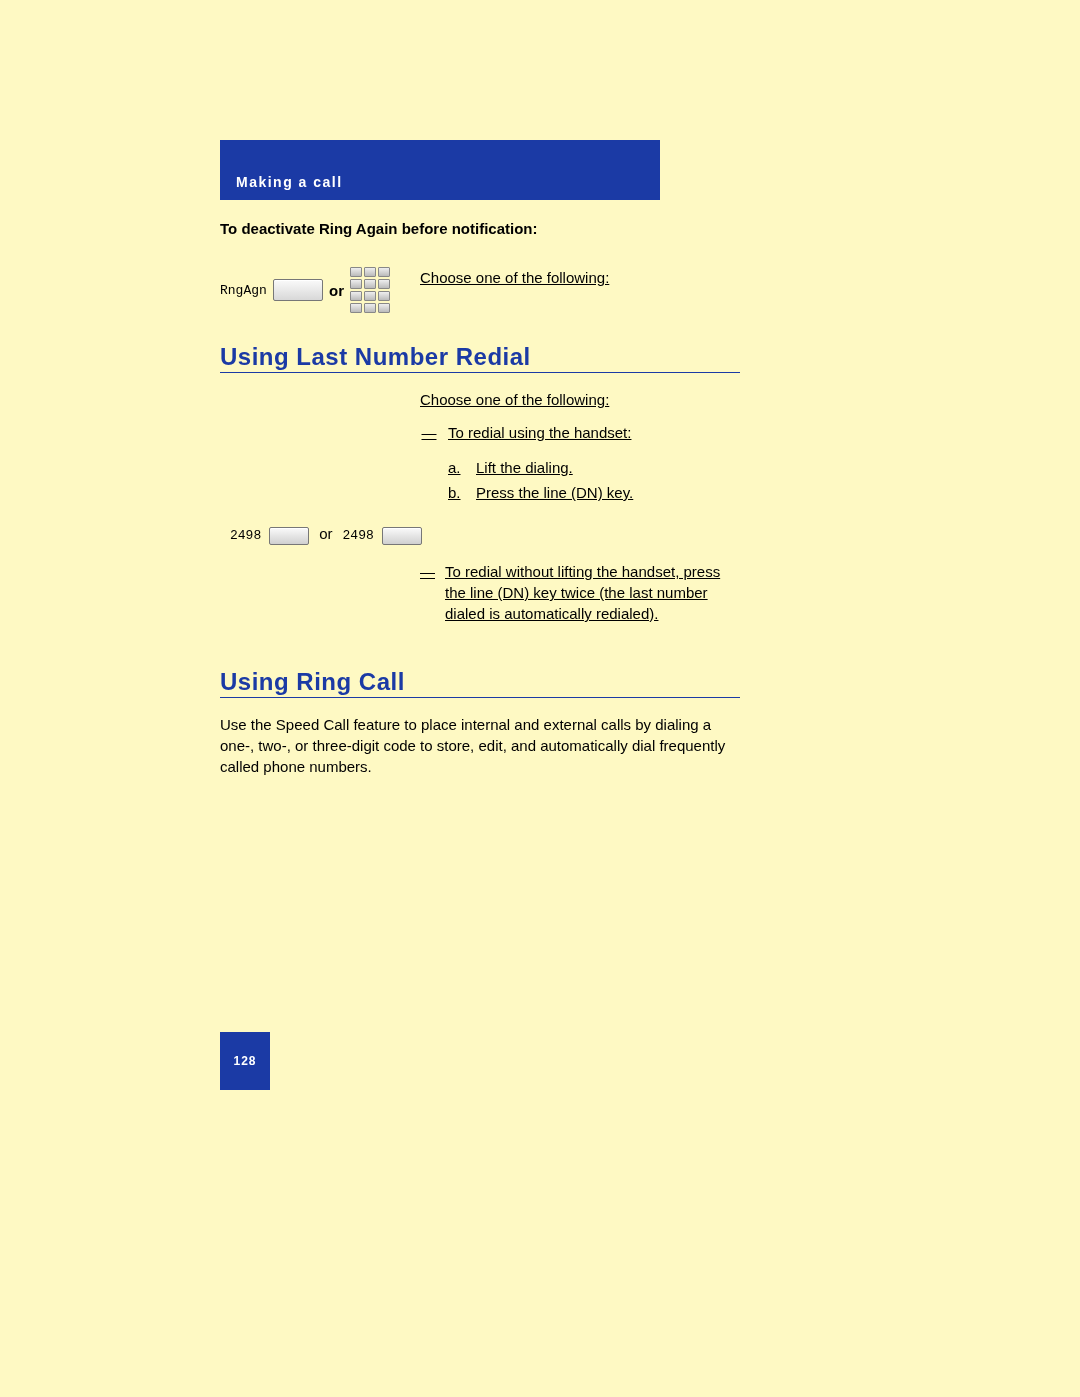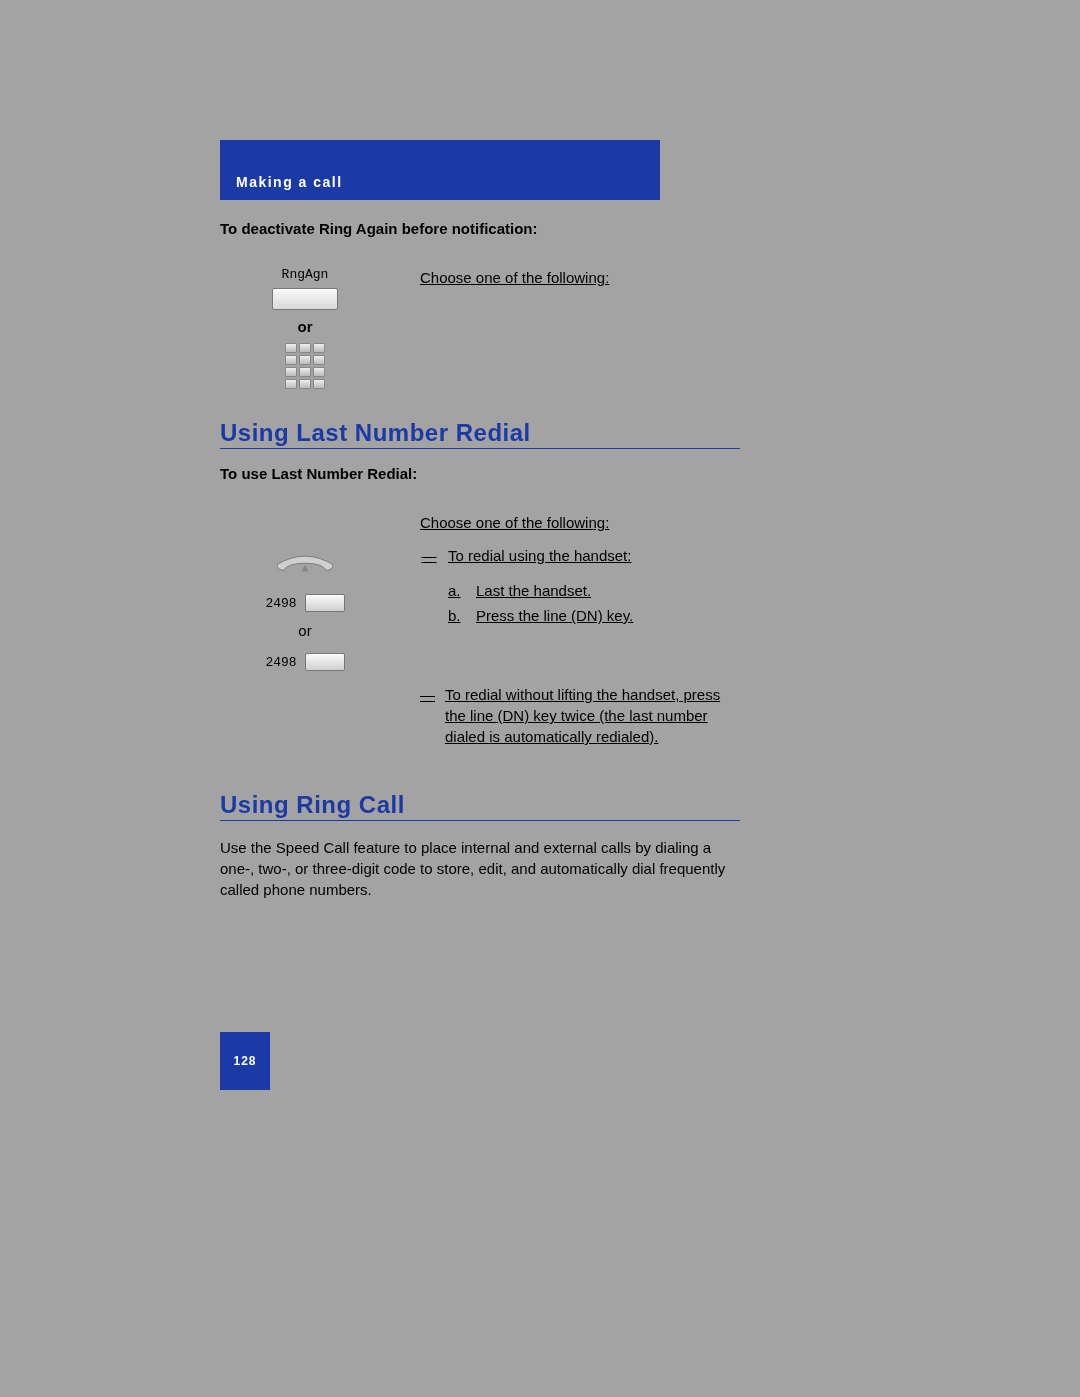--- a/index.html
+++ b/index.html
@@ -6,21 +6,21 @@
     margin: 0;
     background: #fff;
     font-family: Arial, Helvetica, sans-serif;
     color: #000;
     width: 1080px;
   }
   .page {
     position: relative;
     width: 1080px;
     height: 1397px;
-    background: #a3a3a3;
+    background: #fef9c3;
   }
   .blue-banner-top {
     position: absolute;
     left: 220px;
     top: 140px;
     width: 440px;
     height: 60px;
     background: #1b3aa5;
     display: flex;
     align-items: flex-end;
@@ -43,21 +43,20 @@
     margin-bottom: 30px;
   }
   .row {
     display: flex;
     gap: 30px;
     margin-bottom: 30px;
   }
   .icon-col {
     width: 170px;
     display: flex;
-    flex-direction: column;
     align-items: center;
     gap: 6px;
   }
   .text-col {
     flex: 1;
     font-size: 15px;
     line-height: 1.4;
     text-decoration: underline;
   }
   .softkey-label {
@@ -201,21 +200,20 @@
             <div></div>
             <div></div>
         </div>
       </div>
       <div class="text-col">
         <div>Choose one of the following:</div>
       </div>
     </div>
 
     <h2 class="section">Using Last Number Redial</h2>
-    <div class="sub-bold">To use Last Number Redial:</div>
 
     <div class="row">
       <div class="icon-col" style="gap:10px;padding-top:40px;">
         <svg class="handset" viewBox="0 0 90 40">
           <path d="M5 18 Q45 -6 85 18 Q85 26 75 26 Q70 16 45 16 Q20 16 15 26 Q5 26 5 18 Z" fill="#d0d0d0" stroke="#666" stroke-width="1"></path>
           <path d="M40 28 L45 18 L50 28 Z" fill="#888"></path>
         </svg>
         <div class="linekey-row">
           <span class="linekey-num">2498</span>
           <div class="linekey"></div>
@@ -231,21 +229,21 @@
 
         <div class="dash-list">
           <div class="dash-item">
             <span class="dash">—</span>
             <span>To redial using the handset:</span>
           </div>
         </div>
         <div class="alpha-list">
           <div class="alpha-item">
             <span class="marker">a.</span>
-            <span>Last the handset.</span>
+            <span>Lift the dialing.</span>
           </div>
           <div class="alpha-item">
             <span class="marker">b.</span>
             <span>Press the line (DN) key.</span>
           </div>
         </div>
         <div style="height:40px;"></div>
         <div class="dash-list">
           <div class="dash-item">
             <span class="dash">—</span>

